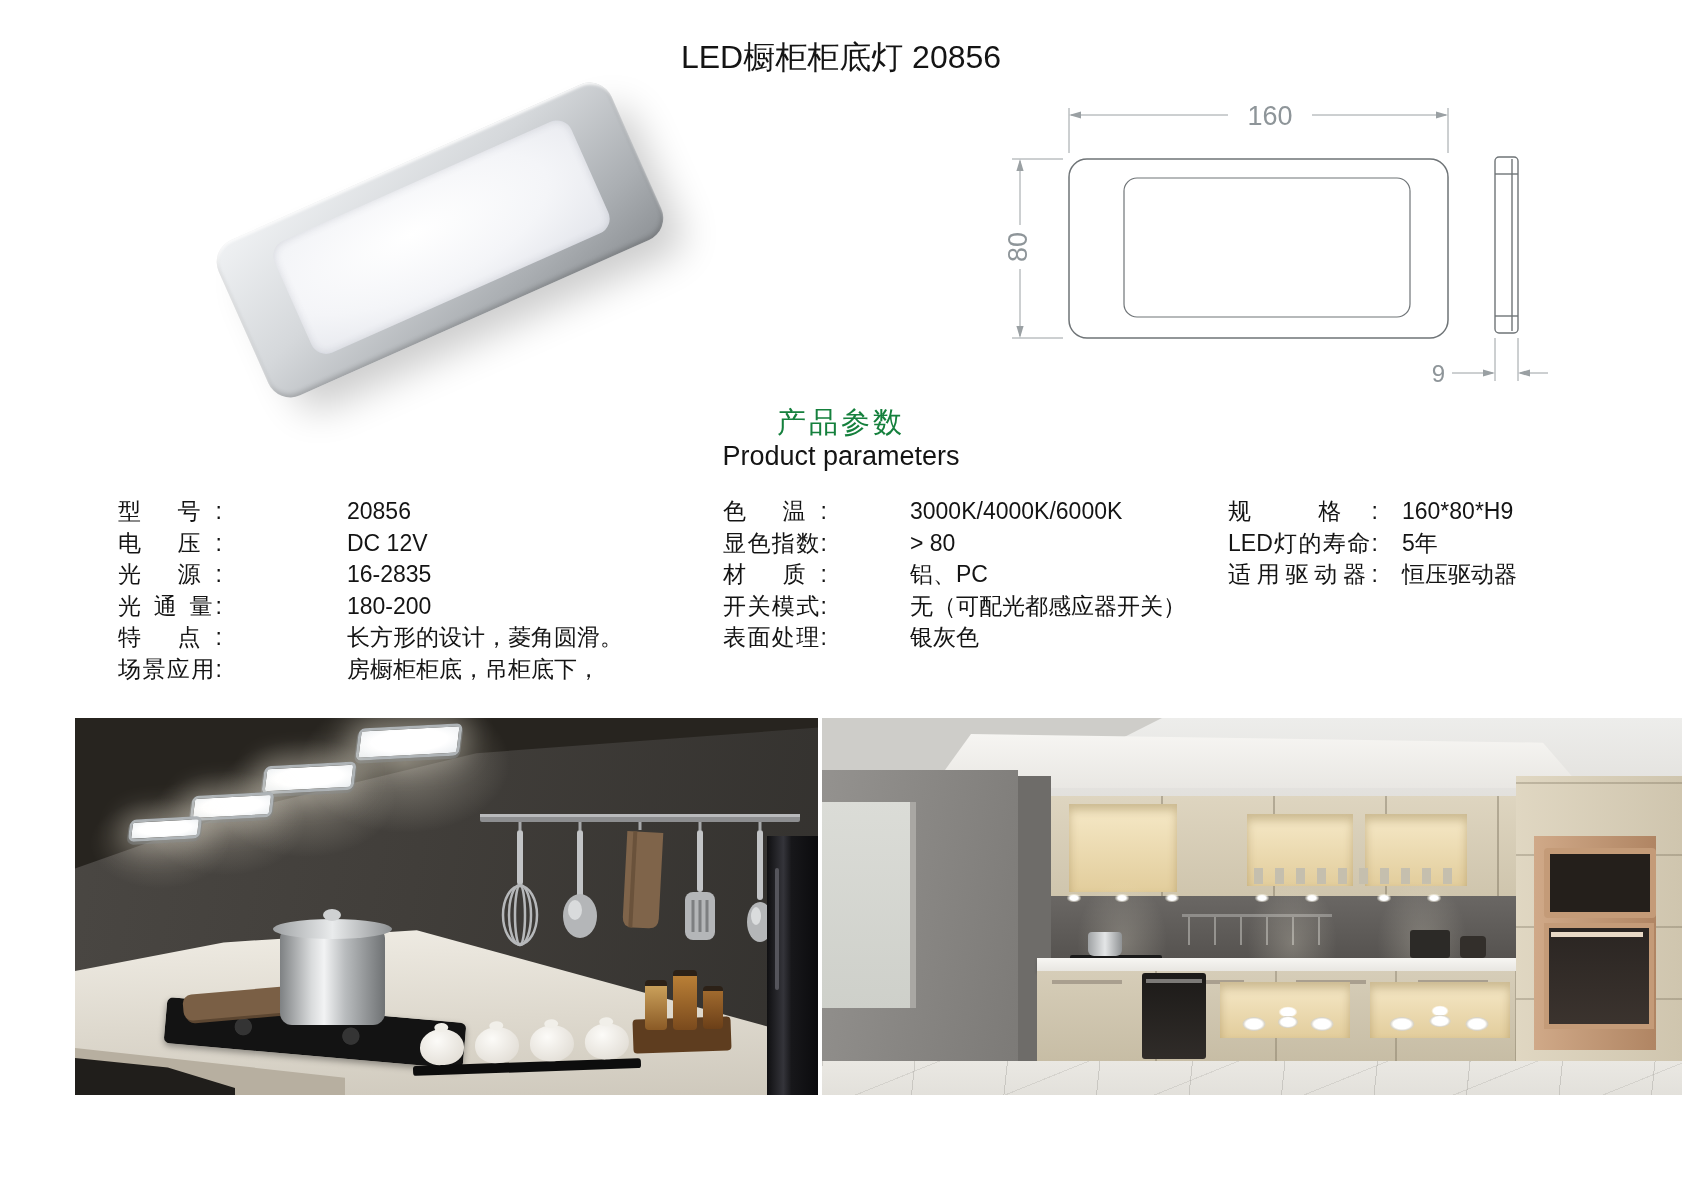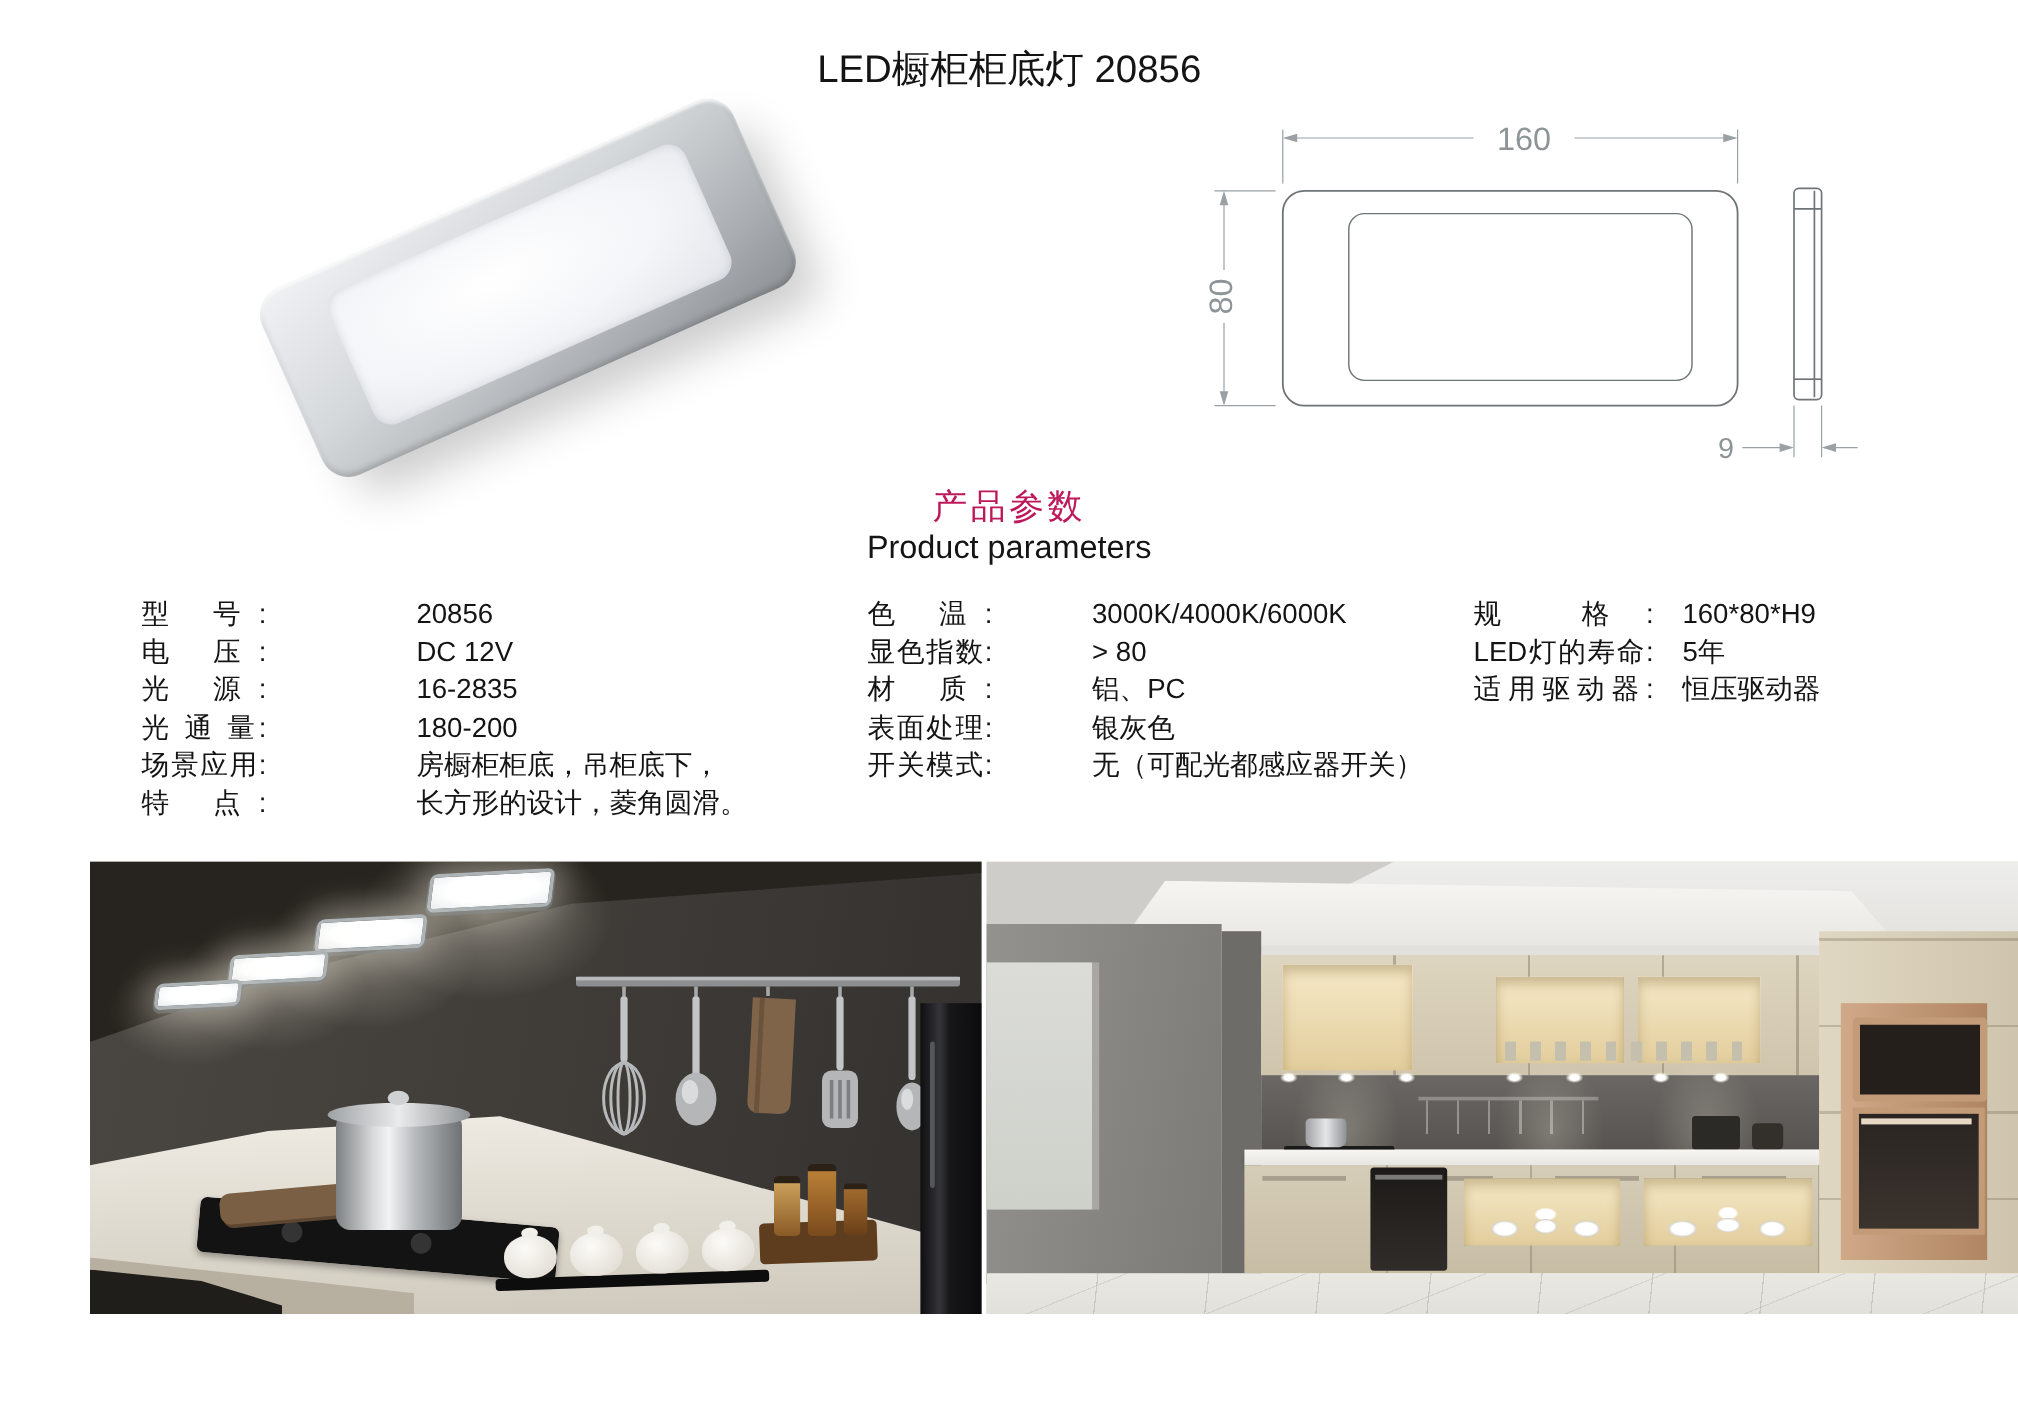--- a/index.html
+++ b/index.html
@@ -1,20 +1,20 @@
 <!DOCTYPE html>
 <html><head>
 <meta charset="utf-8">
 <style>
   html,body{margin:0;padding:0;background:#ffffff;}
   .page{position:relative;width:1682px;height:1095px;background:#ffffff;overflow:hidden;
         font-family:"Liberation Sans","DejaVu Sans",sans-serif;color:#111;}
   
   .title{position:absolute;left:0;top:36px;width:100%;text-align:center;font-size:32px;color:#141414;}
-  .heading-zh{position:absolute;left:0;top:403px;width:100%;text-align:center;font-size:29px;letter-spacing:3px;color:#be185d;}
+  .heading-zh{position:absolute;left:0;top:403px;width:100%;text-align:center;font-size:29px;letter-spacing:3px;color:#15803d;}
   .heading-en{position:absolute;left:0;top:441px;width:100%;text-align:center;font-size:27px;color:#141414;}
   
   .product-photo{position:absolute;left:190px;top:80px;width:480px;height:330px;}
   .lamp-body{position:absolute;left:35px;top:75px;width:430px;height:170px;border-radius:24px;
      transform:rotate(-24deg);
      background:linear-gradient(160deg,#f0f2f4 0%,#d5d8db 40%,#aaaeb2 78%,#8d9195 100%);
      box-shadow:16px 28px 38px -6px rgba(0,0,0,.20), inset 0 -3px 5px rgba(0,0,0,.18), inset 0 2px 3px #ffffff;}
   .lamp-panel{position:absolute;left:55px;top:22px;right:50px;bottom:26px;border-radius:16px;
      background:radial-gradient(ellipse at 42% 38%, #ffffff 0%, #f4f5f8 55%, #e2e4ea 100%);
      box-shadow:inset 0 0 8px rgba(60,70,85,.16);}
@@ -207,30 +207,30 @@
   </svg>
 
   <div class="heading-zh">产品参数</div>
   <div class="heading-en">Product parameters</div>
 
   <div class="spec-col col1">
     <div class="spec-row"><span class="spec-label">型 号:</span><span class="spec-value">20856</span></div>
     <div class="spec-row"><span class="spec-label">电 压:</span><span class="spec-value">DC 12V</span></div>
     <div class="spec-row"><span class="spec-label">光 源:</span><span class="spec-value">16-2835</span></div>
     <div class="spec-row"><span class="spec-label">光 通 量:</span><span class="spec-value">180-200</span></div>
+    <div class="spec-row"><span class="spec-label">特 点:</span><span class="spec-value">长方形的设计，菱角圆滑。</span></div>
     <div class="spec-row"><span class="spec-label">场景应用:</span><span class="spec-value">房橱柜柜底，吊柜底下，</span></div>
-    <div class="spec-row"><span class="spec-label">特 点:</span><span class="spec-value">长方形的设计，菱角圆滑。</span></div>
   </div>
 
   <div class="spec-col col2">
     <div class="spec-row"><span class="spec-label">色 温:</span><span class="spec-value">3000K/4000K/6000K</span></div>
     <div class="spec-row"><span class="spec-label">显色指数:</span><span class="spec-value">&gt; 80</span></div>
     <div class="spec-row"><span class="spec-label">材 质:</span><span class="spec-value">铝、PC</span></div>
+    <div class="spec-row"><span class="spec-label">开关模式:</span><span class="spec-value">无（可配光都感应器开关）</span></div>
     <div class="spec-row"><span class="spec-label">表面处理:</span><span class="spec-value">银灰色</span></div>
-    <div class="spec-row"><span class="spec-label">开关模式:</span><span class="spec-value">无（可配光都感应器开关）</span></div>
   </div>
 
   <div class="spec-col col3">
     <div class="spec-row"><span class="spec-label">规 格:</span><span class="spec-value">160*80*H9</span></div>
     <div class="spec-row"><span class="spec-label">LED灯的寿命:</span><span class="spec-value">5年</span></div>
     <div class="spec-row"><span class="spec-label">适用驱动器:</span><span class="spec-value">恒压驱动器</span></div>
   </div>
 
   <div class="photo photo-left">
     <div class="pl-beige1"></div>

